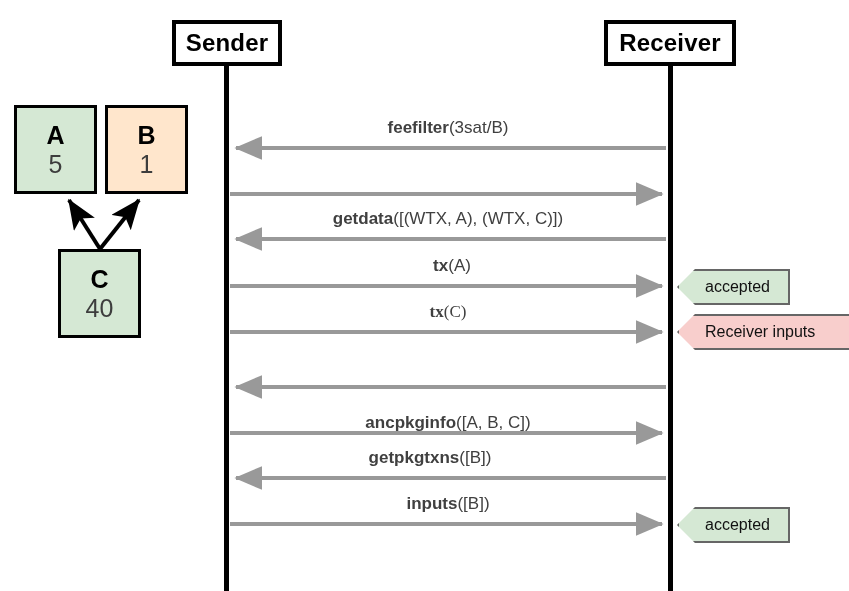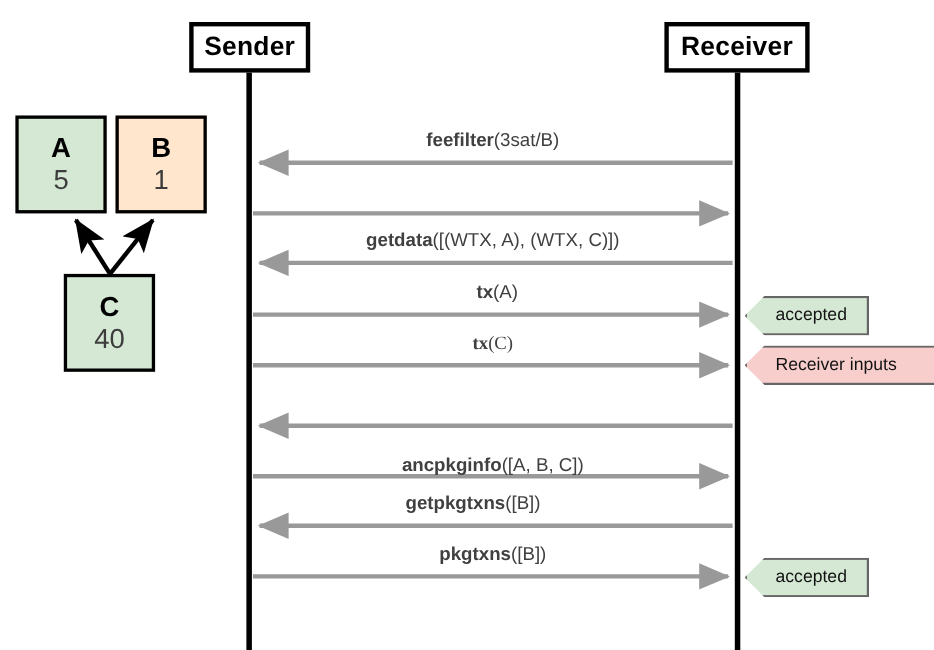--- a/index.html
+++ b/index.html
@@ -183,21 +183,21 @@
 
   <div class="msg-label" style="left:448px; top:403px;margin-top:10px;">
     <b>ancpkginfo</b><span>([A, B, C])</span>
   </div>
 
   <div class="msg-label" style="left:430px; top:448px;">
     <b>getpkgtxns</b><span>([B])</span>
   </div>
 
   <div class="msg-label" style="left:448px; top:494px;">
-    <b>pkgtxns</b><span>([B])</span>
+    <b>inputs</b><span>([B])</span>
   </div>
 
   <div class="callout" style="left:677px; top:269px; width:113px; height:36px; background:#d5e8d4;">
     <span>accepted</span>
   </div>
 
   <div class="callout" style="left:677px; top:314px; width:176px; height:36px; background:#f8cecc;">
     <span>Receiver inputs</span>
   </div>
 

